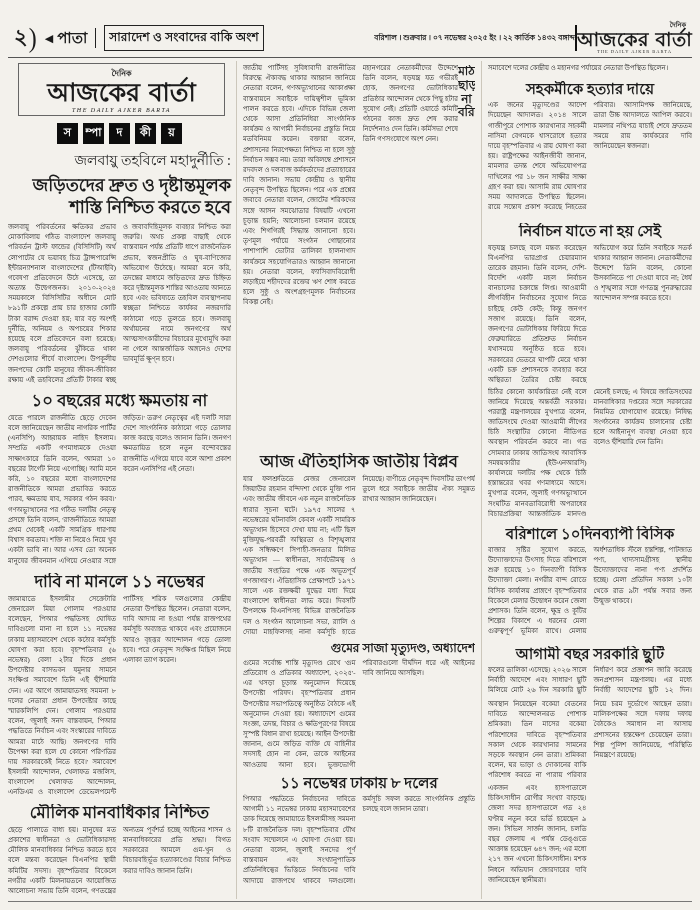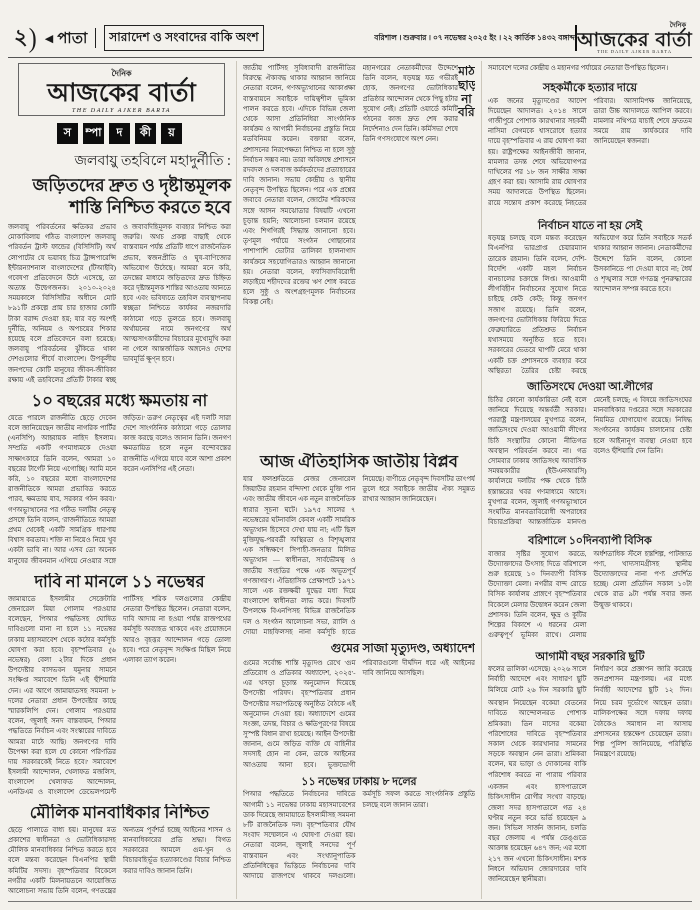--- a/index.html
+++ b/index.html
@@ -46,21 +46,21 @@
   .ed-letter{width:21px;height:21px;background:#0d0d0d;color:#fff;font-size:11px;font-weight:bold;display:flex;align-items:center;justify-content:center;}
   .ed-kicker{text-align:right;font-weight:normal;font-size:14px;margin:1px 0 2px;}
   .ed-head{text-align:right;font-weight:bold;font-size:17.5px;line-height:1.22;margin:0 0 4px;}
 
   
   .body2{column-count:2;column-gap:7px;column-fill:auto;font-size:6.8px;line-height:1.5;text-align:justify;overflow:hidden;word-break:break-word;}
   .body1{font-size:6.8px;line-height:1.5;text-align:justify;overflow:hidden;word-break:break-word;}
   .hl{font-weight:bold;text-align:center;line-height:1.15;overflow:hidden;cursor:pointer;}
   .hl-lg{font-size:16.5px;margin:4px 0 2px;}
   .hl-md{font-size:12px;margin:4px 0 2px;text-align:right;}
-  .hl-sm{font-size:11px;margin:3px 0 2px;}
+  .hl-sm{font-size:15px;margin:3px 0 2px;}
   .hl-xs{font-size:12px;margin:2px 0 1px;}
   .grow{flex:1;}
 
   .toprow{display:flex;gap:7px;overflow:hidden;}
   .subcol{width:50%;display:flex;flex-direction:row;overflow:hidden;}
 </style>
 </head>
 <body>
 
 <div class="paper">
@@ -143,21 +143,20 @@
 
     <section class="colsec sec-right">
       <div class="body1" style="height:15px;">সমাবেশে দলের কেন্দ্রীয় ও মহানগর পর্যায়ের নেতারা উপস্থিত ছিলেন।</div>
 
       <div class="hl hl-sm">সহকর্মীকে হত্যার দায়ে</div>
       <div class="body2" style="height:120px;">এক জনের মৃত্যুদণ্ডের আদেশ দিয়েছেন আদালত। ২০১৪ সালে গাজীপুরে পোশাক কারখানার সহকর্মী নাসিমা বেগমকে শ্বাসরোধে হত্যার দায়ে বৃহস্পতিবার এ রায় ঘোষণা করা হয়। রাষ্ট্রপক্ষের আইনজীবী জানান, মামলার তদন্ত শেষে অভিযোগপত্র দাখিলের পর ১৮ জন সাক্ষীর সাক্ষ্য গ্রহণ করা হয়। আসামি রায় ঘোষণার সময় আদালতে উপস্থিত ছিলেন। রায়ে সন্তোষ প্রকাশ করেছে নিহতের পরিবার। আসামিপক্ষ জানিয়েছে, তারা উচ্চ আদালতে আপিল করবে। মামলার নথিপত্র যাচাই শেষে দ্রুততম সময়ে রায় কার্যকরের দাবি জানিয়েছেন স্বজনরা।</div>
 
       <div class="hl hl-sm">নির্বাচন যাতে না হয় সেই</div>
       <div class="body2" style="height:144px;">ষড়যন্ত্র চলছে বলে মন্তব্য করেছেন বিএনপির ভারপ্রাপ্ত চেয়ারম্যান তারেক রহমান। তিনি বলেন, দেশি-বিদেশি একটি মহল নির্বাচন বানচালের চক্রান্তে লিপ্ত। আওয়ামী লীগবিহীন নির্বাচনের সুযোগ নিতে চাইছে কেউ কেউ; কিন্তু জনগণ সজাগ রয়েছে। তিনি বলেন, জনগণের ভোটাধিকার ফিরিয়ে দিতে ফেব্রুয়ারিতে প্রতিশ্রুত নির্বাচন যথাসময়ে অনুষ্ঠিত হতে হবে। সরকারের ভেতরে ঘাপটি মেরে থাকা একটি চক্র প্রশাসনকে ব্যবহার করে অস্থিরতা তৈরির চেষ্টা করছে অভিযোগ করে তিনি সবাইকে সতর্ক থাকার আহ্বান জানান। নেতাকর্মীদের উদ্দেশে তিনি বলেন, কোনো উসকানিতে পা দেওয়া যাবে না; ধৈর্য ও শৃঙ্খলার সঙ্গে গণতন্ত্র পুনরুদ্ধারের আন্দোলন সম্পন্ন করতে হবে।</div>
 
-      <div class="hl hl-sm">জাতিসংঘে দেওয়া আ.লীগের</div>
       <div class="body2" style="height:136px;">চিঠির কোনো কার্যকারিতা নেই বলে জানিয়ে দিয়েছে অন্তর্বর্তী সরকার। পররাষ্ট্র মন্ত্রণালয়ের মুখপাত্র বলেন, জাতিসংঘে দেওয়া আওয়ামী লীগের চিঠি সংস্থাটির কোনো নীতিগত অবস্থান পরিবর্তন করবে না। গত সোমবার ঢাকায় জাতিসংঘ আবাসিক সমন্বয়কারীর (ইউএনআরসি) কার্যালয়ে দলটির পক্ষ থেকে চিঠি হস্তান্তরের খবর গণমাধ্যমে আসে। মুখপাত্র বলেন, জুলাই গণঅভ্যুত্থানে সংঘটিত মানবতাবিরোধী অপরাধের বিচারপ্রক্রিয়া আন্তর্জাতিক মানদণ্ড মেনেই চলছে; এ বিষয়ে জাতিসংঘের মানবাধিকার দপ্তরের সঙ্গে সরকারের নিয়মিত যোগাযোগ রয়েছে। নিষিদ্ধ সংগঠনের কার্যক্রম চালানোর চেষ্টা হলে আইনানুগ ব্যবস্থা নেওয়া হবে বলেও হুঁশিয়ারি দেন তিনি।</div>
 
       <div class="hl hl-sm">বরিশালে ১০দিনব্যাপী বিসিক</div>
       <div class="body2" style="height:98px;">বাজার সৃষ্টির সুযোগ করতে, উদ্যোক্তাদের উৎসাহ দিতে বরিশালে শুরু হয়েছে ১০ দিনব্যাপী বিসিক উদ্যোক্তা মেলা। নগরীর বান্দ রোডে বিসিক কার্যালয় প্রাঙ্গণে বৃহস্পতিবার বিকেলে মেলার উদ্বোধন করেন জেলা প্রশাসক। তিনি বলেন, ক্ষুদ্র ও কুটির শিল্পের বিকাশে এ ধরনের মেলা গুরুত্বপূর্ণ ভূমিকা রাখে। মেলায় অর্ধশতাধিক স্টলে হস্তশিল্প, পাটজাত পণ্য, খাদ্যসামগ্রীসহ স্থানীয় উদ্যোক্তাদের নানা পণ্য প্রদর্শিত হচ্ছে। মেলা প্রতিদিন সকাল ১০টা থেকে রাত ৯টা পর্যন্ত সবার জন্য উন্মুক্ত থাকবে।</div>
 
       <div class="hl hl-sm">আগামী বছর সরকারি ছুটি</div>
       <div class="body2" style="height:34px;">ফলের তালিকা এসেছে। ২০২৬ সালে নির্বাহী আদেশে এবং সাধারণ ছুটি মিলিয়ে মোট ২৬ দিন সরকারি ছুটি নির্ধারণ করে প্রজ্ঞাপন জারি করেছে জনপ্রশাসন মন্ত্রণালয়। এর মধ্যে নির্বাহী আদেশের ছুটি ১২ দিন। উপলক্ষ পরিবর্তনের সুযোগ রাখা হয়েছে এচ্ছিকভাবে।</div>
 
       <div class="body2" style="height:84px;">অবস্থান নিয়েছেন বকেয়া বেতনের দাবিতে আন্দোলনরত পোশাক শ্রমিকরা। তিন মাসের বকেয়া পরিশোধের দাবিতে বৃহস্পতিবার সকাল থেকে কারখানার সামনের সড়কে অবস্থান নেন তারা। শ্রমিকরা বলেন, ঘর ভাড়া ও দোকানের বাকি পরিশোধ করতে না পারায় পরিবার নিয়ে চরম দুর্ভোগে আছেন তারা। মালিকপক্ষের সঙ্গে দফায় দফায় বৈঠকেও সমাধান না আসায় প্রশাসনের হস্তক্ষেপ চেয়েছেন তারা। শিল্প পুলিশ জানিয়েছে, পরিস্থিতি নিয়ন্ত্রণে রয়েছে।</div>
 

